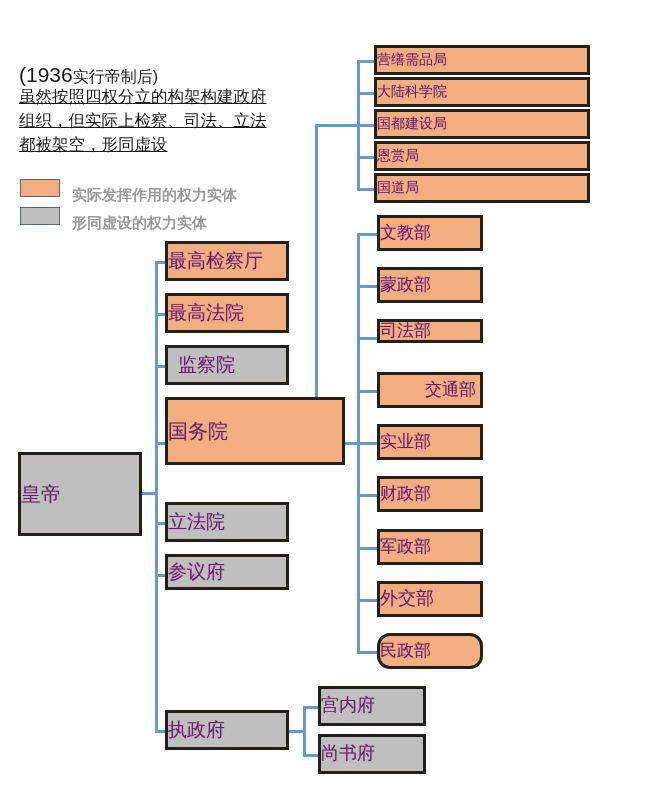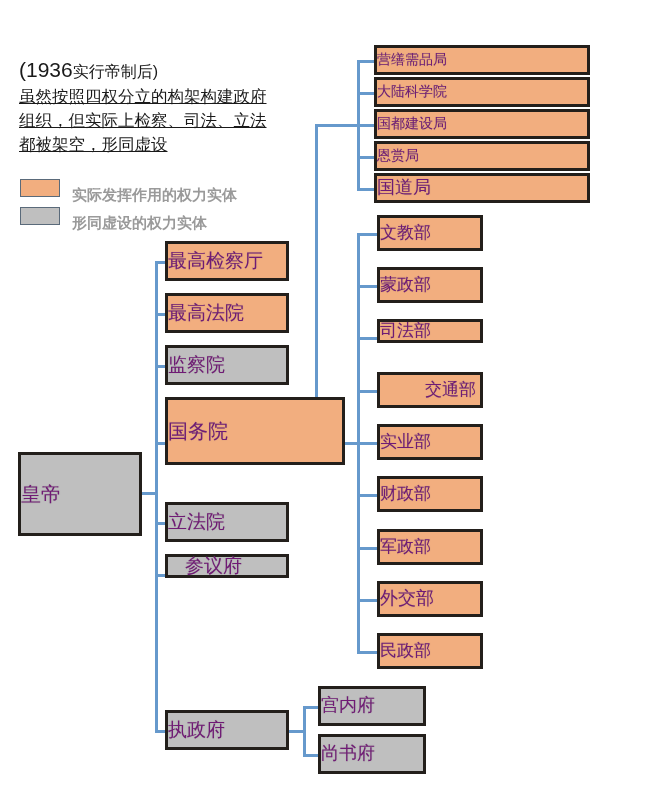--- a/index.html
+++ b/index.html
@@ -12,21 +12,21 @@
   #canvas { position: relative; width: 646px; height: 788px; background: #fff; }
 
   
   .title {
     position: absolute; left: 19px; top: 14px;
     font-size: 29px; line-height: 36px; color: #1a1a1a;
     letter-spacing: 0px; white-space: nowrap;
   }
   .subtitle-year {
     position: absolute; left: 19px; top: 58px;
-    font-size: 21px; line-height: 24px; color: #1a1a1a; white-space: nowrap;
+    font-size: 21px; line-height: 34px; color: #1a1a1a; white-space: nowrap;
   }
   .subtitle-year .small { font-size: 16px; }
   .desc {
     position: absolute; left: 19px; top: 84px;
     width: 262px;
     font-size: 16.5px; line-height: 24px; color: #1a1a1a; text-decoration: underline;
   }
 
   
   .legend-row { position: absolute; display: flex; align-items: center; }
@@ -124,30 +124,30 @@
   <div class="node nominal" style="left:18px; top:452px; width:124px; height:84px; font-size:20px;">
     <span>皇帝</span>
   </div>
 
   <div class="node active" style="left:165px; top:241px; width:124px; height:40px; font-size:19px;">
     <span>最高检察厅</span>
   </div>
   <div class="node active" style="left:165px; top:293px; width:124px; height:40px; font-size:19px;">
     <span>最高法院</span>
   </div>
-  <div class="node nominal" style="left:165px; top:345px; width:124px; height:40px; font-size:19px;">
+  <div class="node nominal" style="left:165px; top:345px; width:124px; height:40px; font-size:19px;padding-left:10px;">
     <span>监察院</span>
   </div>
   <div class="node active" style="left:165px; top:397px; width:180px; height:68px; font-size:20px;">
     <span>国务院</span>
   </div>
   <div class="node nominal" style="left:165px; top:502px; width:124px; height:40px; font-size:19px;">
     <span>立法院</span>
   </div>
-  <div class="node nominal" style="left:165px; top:554px; width:124px; height:24px; font-size:19px;padding-left:17px;">
+  <div class="node nominal" style="left:165px; top:554px; width:124px; height:36px; font-size:19px;">
     <span>参议府</span>
   </div>
   <div class="node nominal" style="left:165px; top:710px; width:124px; height:40px; font-size:19px;">
     <span>执政府</span>
   </div>
 
   <div class="node nominal" style="left:318px; top:686px; width:108px; height:40px; font-size:18px;">
     <span>宫内府</span>
   </div>
   <div class="node nominal" style="left:318px; top:734px; width:108px; height:40px; font-size:18px;">
@@ -159,21 +159,21 @@
   </div>
   <div class="node active" style="left:374px; top:77px; width:216px; height:30px; font-size:14px;">
     <span>大陆科学院</span>
   </div>
   <div class="node active" style="left:374px; top:109px; width:216px; height:30px; font-size:14px;">
     <span>国都建设局</span>
   </div>
   <div class="node active" style="left:374px; top:141px; width:216px; height:30px; font-size:14px;">
     <span>恩赏局</span>
   </div>
-  <div class="node active" style="left:374px; top:173px; width:216px; height:30px; font-size:18px;">
+  <div class="node active" style="left:374px; top:173px; width:216px; height:30px; font-size:14px;">
     <span>国道局</span>
   </div>
 
   <div class="node active" style="left:377px; top:215px; width:106px; height:36px; font-size:17px;">
     <span>文教部</span>
   </div>
   <div class="node active" style="left:377px; top:267px; width:106px; height:36px; font-size:17px;">
     <span>蒙政部</span>
   </div>
   <div class="node active" style="left:377px; top:319px; width:106px; height:24px; font-size:17px;">
@@ -187,17 +187,17 @@
   </div>
   <div class="node active" style="left:377px; top:476px; width:106px; height:36px; font-size:17px;">
     <span>财政部</span>
   </div>
   <div class="node active" style="left:377px; top:529px; width:106px; height:36px; font-size:17px;">
     <span>军政部</span>
   </div>
   <div class="node active" style="left:377px; top:581px; width:106px; height:36px; font-size:18px;">
     <span>外交部</span>
   </div>
-  <div class="node active" style="left:377px; top:633px; width:106px; height:36px; font-size:17px;">
+  <div class="node active" style="left:377px; top:633px; width:106px; height:36px; font-size:17px;border-radius:13px;">
     <span>民政部</span>
   </div>
 
 </div>
 
 </body></html>

